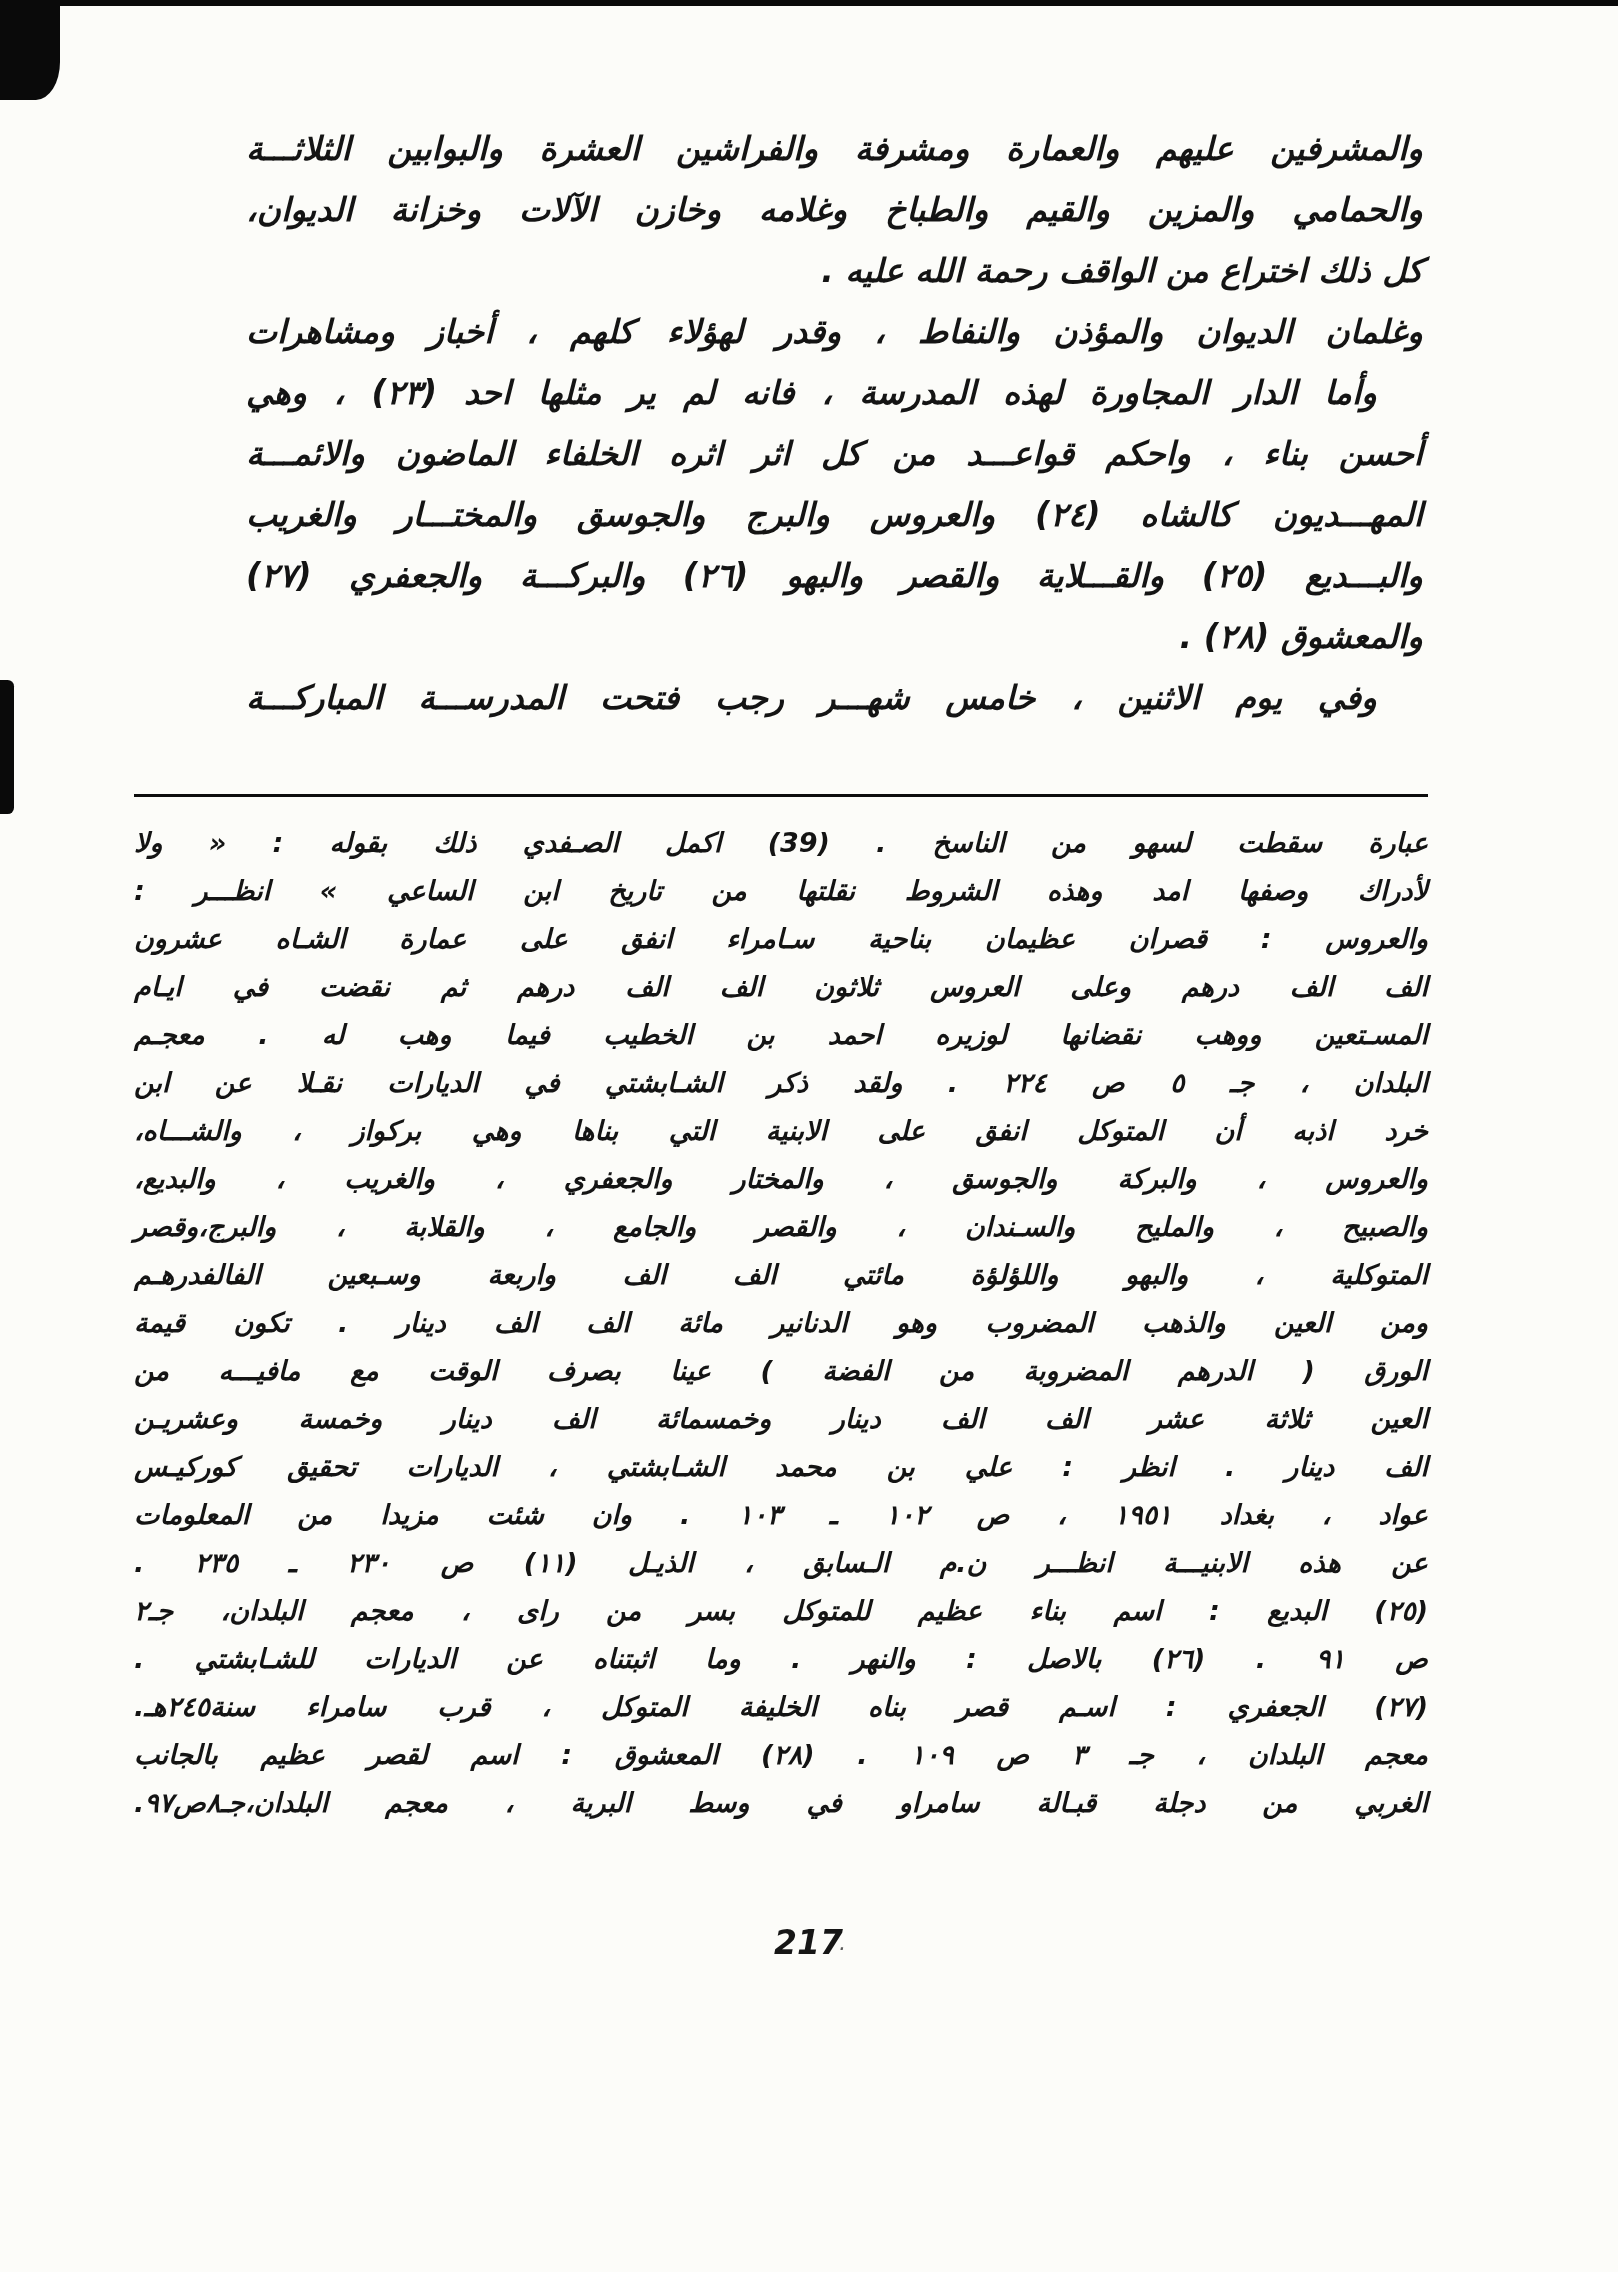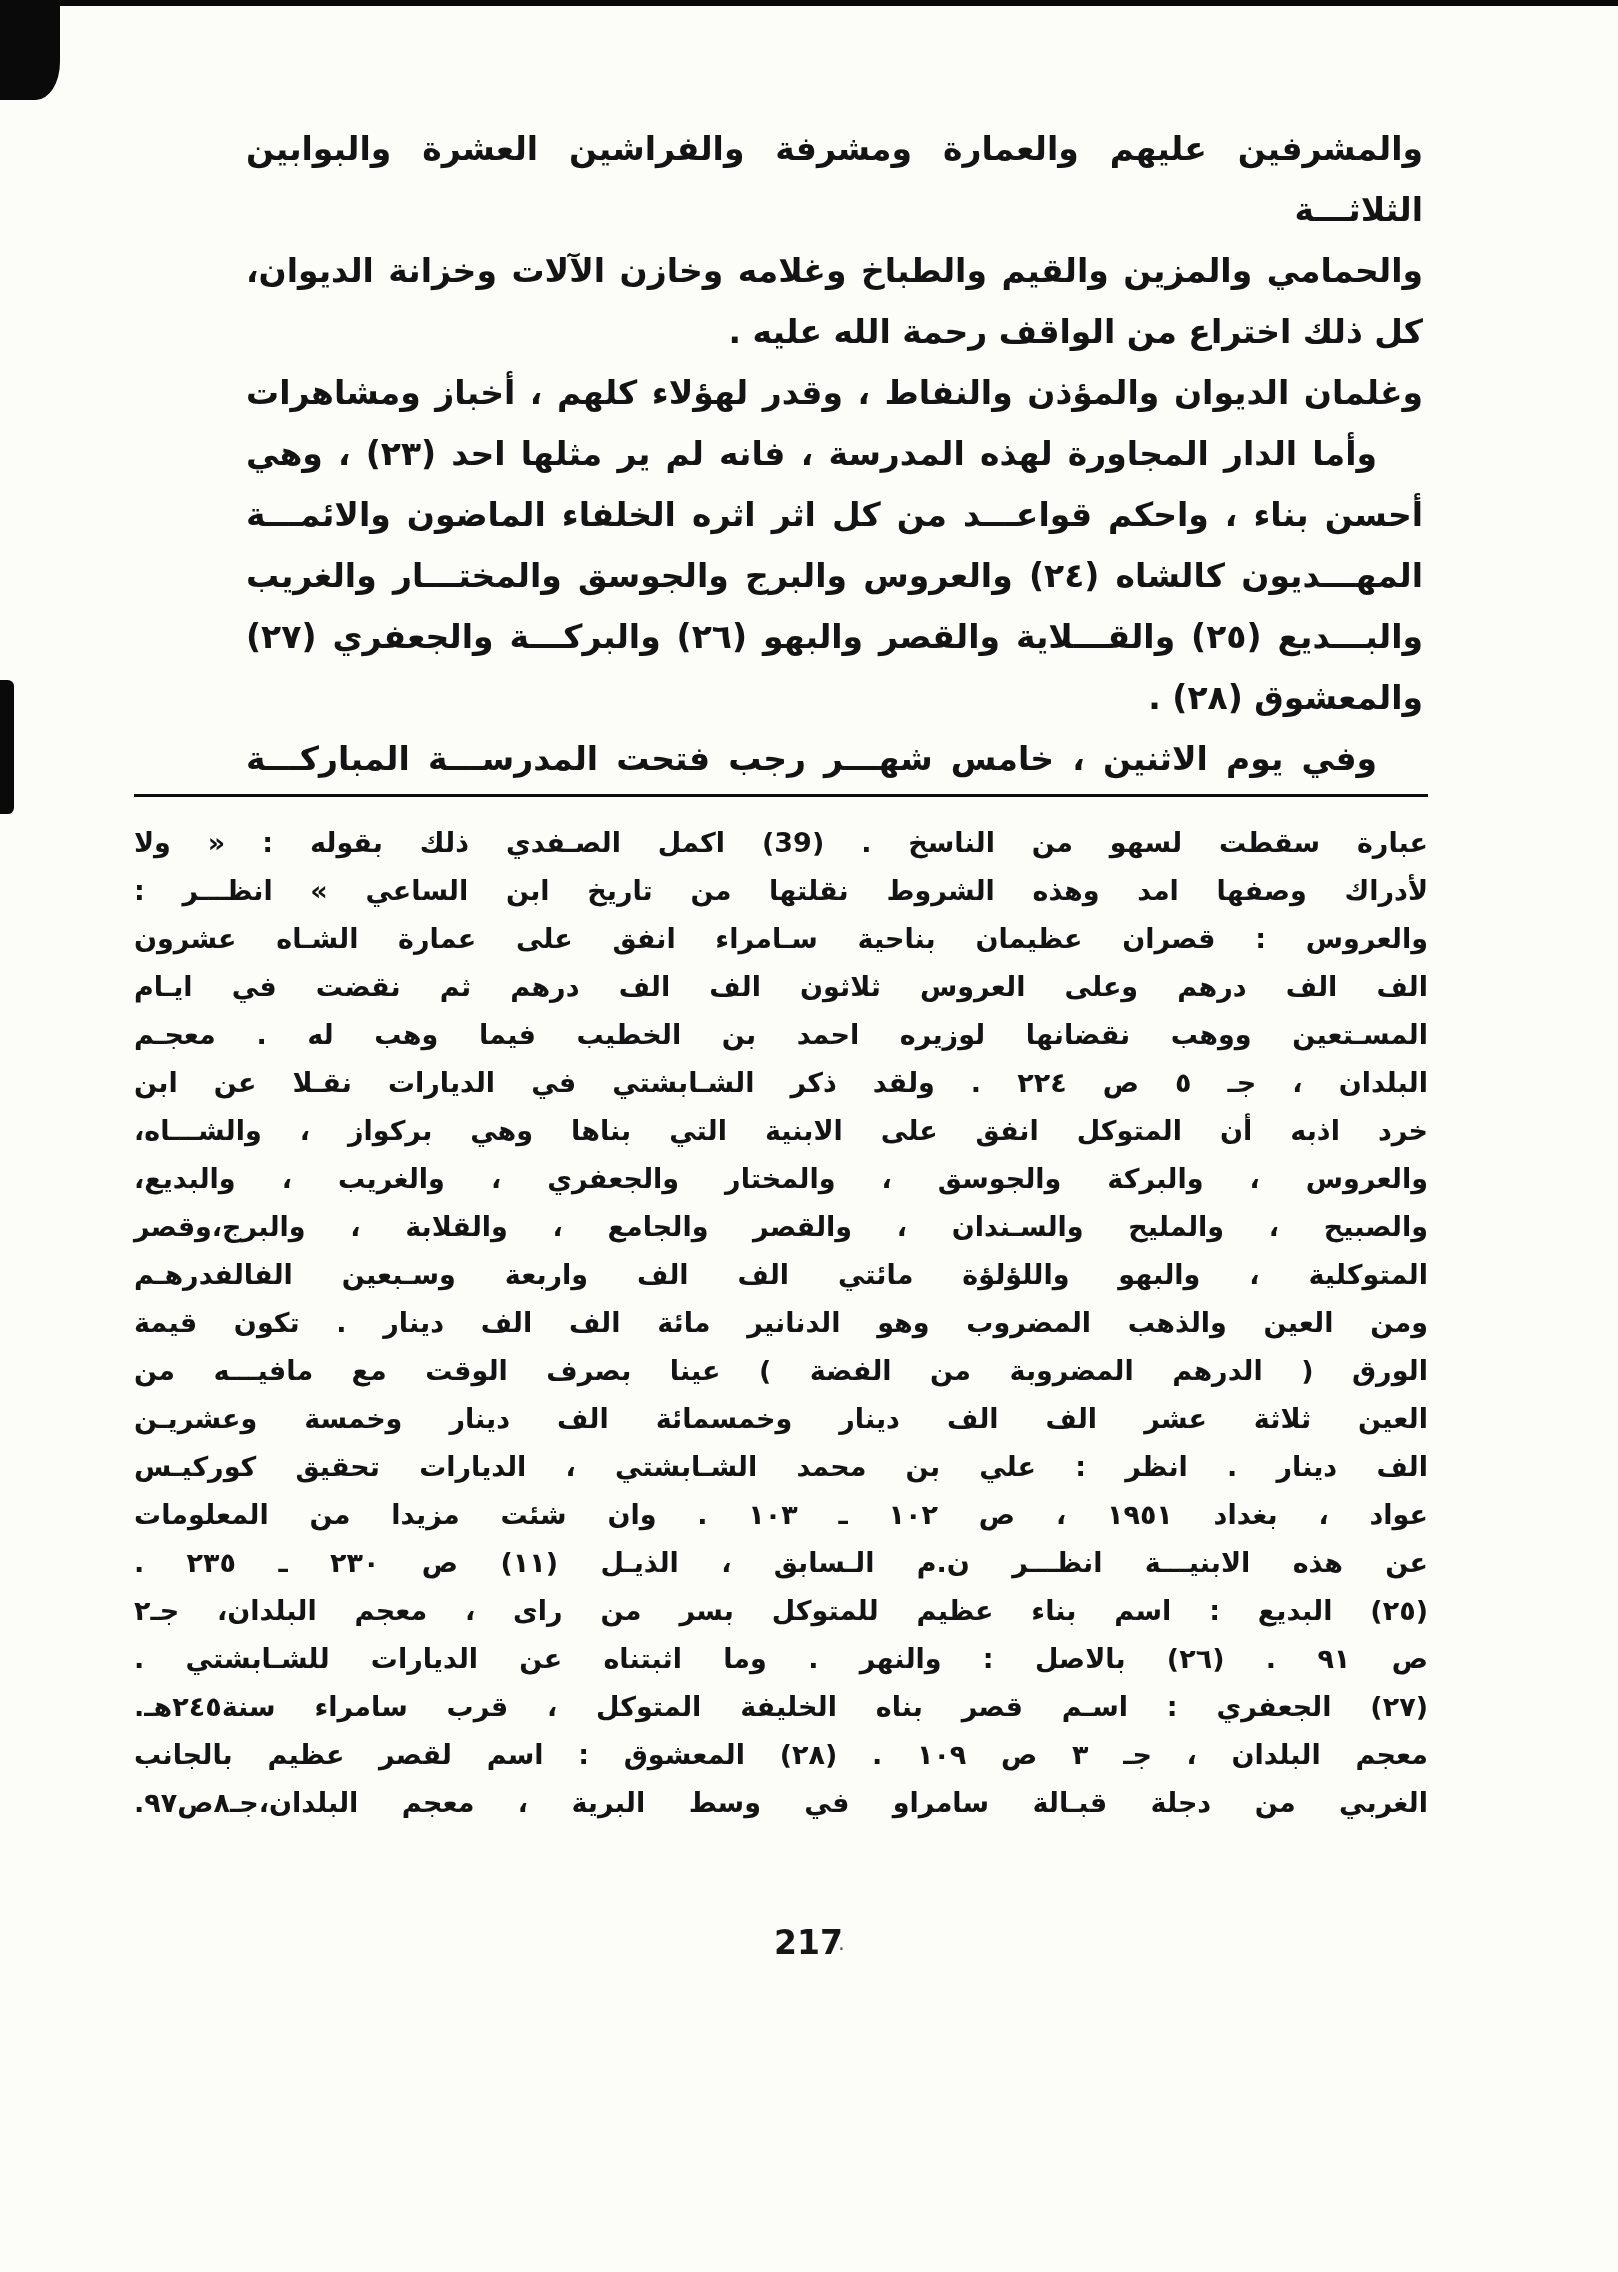--- a/index.html
+++ b/index.html
@@ -1,15 +1,15 @@
 <!DOCTYPE html>
 <html lang="ar" dir="rtl" style="font-size:10px"><head>
 <meta charset="utf-8">
 <style>
-  * { margin: 0; padding: 0; box-sizing: border-box; }
+  * { margin: 0; padding: 0; box-sizing: border-box; font-style: italic; }
   html, body { background: #e9e9e6; }
   .page {
     position: relative;
     width: 1619px;
     height: 2273px;
     margin: 0 auto;
     background: #fcfcf9;
     overflow: hidden;
     font-family: "DejaVu Sans", sans-serif;
     color: #141414;

